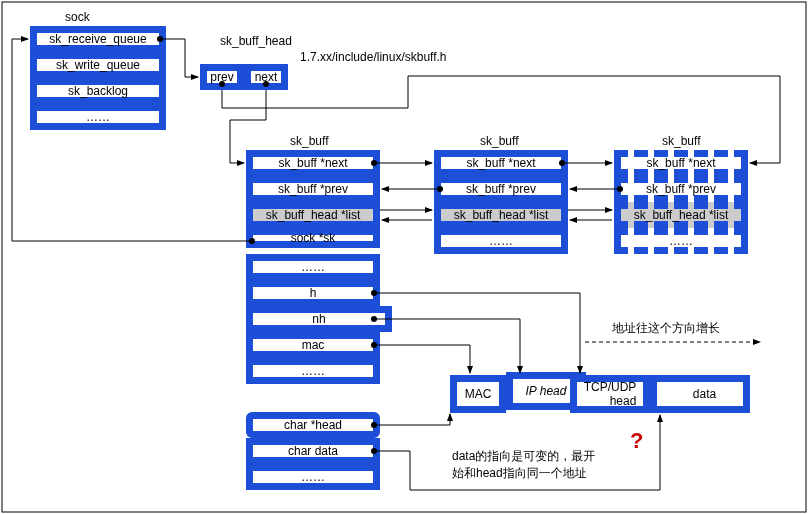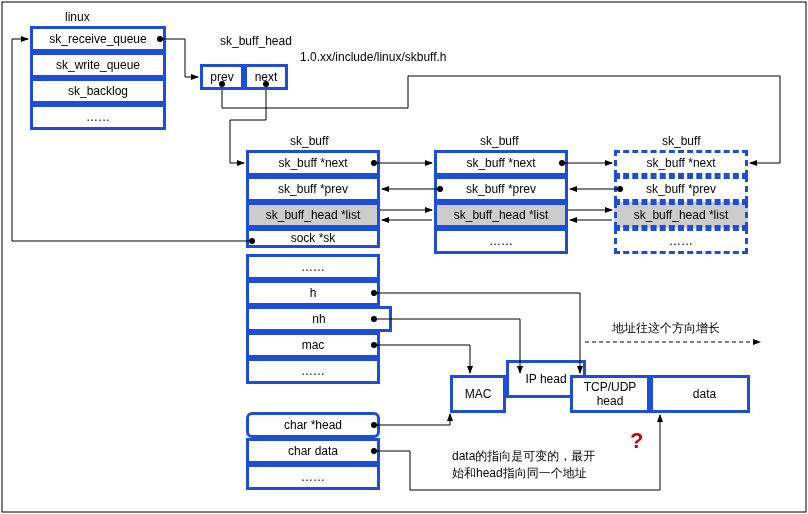--- a/index.html
+++ b/index.html
@@ -1,35 +1,35 @@
 <!DOCTYPE html>
 <html><head>
 <meta charset="utf-8">
 <style>
   * { box-sizing: border-box; margin: 0; padding: 0; }
   body { font-family: Arial, sans-serif; font-size: 12px; color: #000; background: #fff; width: 808px; height: 514px; position: relative; }
   .label { position: absolute; font-size: 12px; white-space: nowrap; }
-  .box { position: absolute; border: 3px solid #1d4ed8; background: #fff; display: flex; align-items: center; justify-content: center; text-align: center; font-size: 12px; }
+  .box { position: absolute; border: 7px solid #1d4ed8; background: #fff; display: flex; align-items: center; justify-content: center; text-align: right; font-size: 12px; }
   .box.shaded { background: #ccc; }
   .box.dashed { border-style: dashed; }
   svg.overlay { position: absolute; top: 0; left: 0; width: 808px; height: 514px; pointer-events: none; }
   .qmark { position: absolute; color: #c00; font-size: 22px; font-weight: bold; }
 </style>
 </head>
 <body>
 
-<div class="label" style="left:65px; top:10px;">linux</div>
+<div class="label" style="left:65px; top:10px;">sock</div>
 
 <div class="box" style="left:30px; top:26px; width:136px; height:26px;">sk_receive_queue</div>
 <div class="box" style="left:30px; top:52px; width:136px; height:26px;">sk_write_queue</div>
 <div class="box" style="left:30px; top:78px; width:136px; height:26px;">sk_backlog</div>
 <div class="box" style="left:30px; top:104px; width:136px; height:26px;">……</div>
 
 <div class="label" style="left:220px; top:34px;">sk_buff_head</div>
-<div class="label" style="left:300px; top:50px;">1.0.xx/include/linux/skbuff.h</div>
+<div class="label" style="left:300px; top:50px;">1.7.xx/include/linux/skbuff.h</div>
 
 <div class="box" style="left:200px; top:64px; width:44px; height:26px;">prev</div>
 <div class="box" style="left:244px; top:64px; width:44px; height:26px;">next</div>
 
 <div class="label" style="left:290px; top:134px;">sk_buff</div>
 <div class="label" style="left:480px; top:134px;">sk_buff</div>
 <div class="label" style="left:662px; top:134px;">sk_buff</div>
 
 <div class="box" style="left:246px; top:150px; width:134px; height:26px;">sk_buff *next</div>
 <div class="box" style="left:246px; top:176px; width:134px; height:26px;">sk_buff *prev</div>
@@ -48,21 +48,21 @@
 <div class="box" style="left:434px; top:176px; width:134px; height:26px;">sk_buff *prev</div>
 <div class="box shaded" style="left:434px; top:202px; width:134px; height:26px;">sk_buff_head *list</div>
 <div class="box" style="left:434px; top:228px; width:134px; height:26px;">……</div>
 
 <div class="box dashed" style="left:614px; top:150px; width:134px; height:26px;">sk_buff *next</div>
 <div class="box dashed" style="left:614px; top:176px; width:134px; height:26px;">sk_buff *prev</div>
 <div class="box shaded dashed" style="left:614px; top:202px; width:134px; height:26px;">sk_buff_head *list</div>
 <div class="box dashed" style="left:614px; top:228px; width:134px; height:26px;">……</div>
 
 <div class="box" style="left:450px; top:375px; width:56px; height:38px;">MAC</div>
-<div class="box" style="left:506px; top:360px; width:80px; height:38px;">IP head</div>
+<div class="box" style="left:506px; top:372px; width:80px; height:38px;font-style:italic;">IP head</div>
 <div class="box" style="left:570px; top:375px; width:80px; height:38px; white-space:pre-line;">TCP/UDP
 head</div>
 <div class="box" style="left:650px; top:375px; width:100px; height:38px;padding-left:9px;">data</div>
 
 <div class="label" style="left:612px; top:320px;">地址往这个方向增长</div>
 
 <div class="label" style="left:452px; top:448px; white-space:pre-line; line-height:1.4;">data的指向是可变的，最开
 始和head指向同一个地址</div>
 
 <div class="qmark" style="left:630px; top:428px;">?</div>

